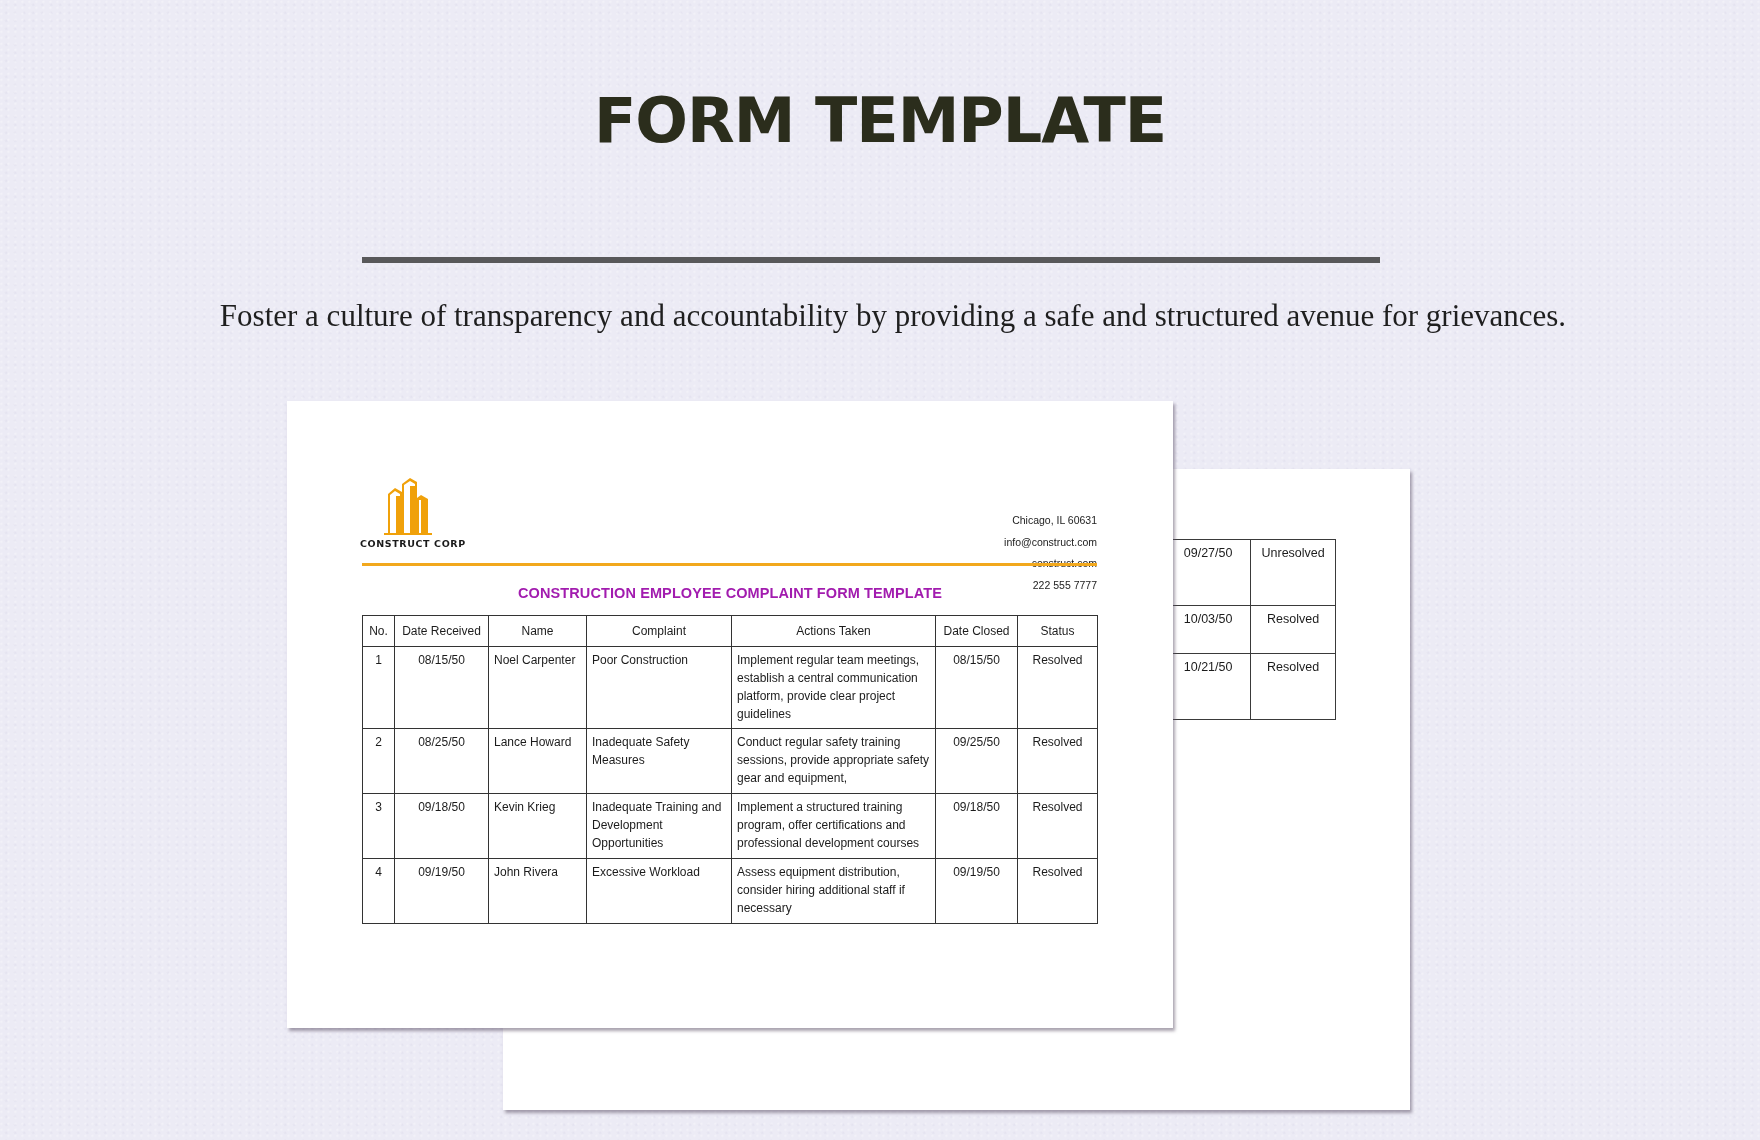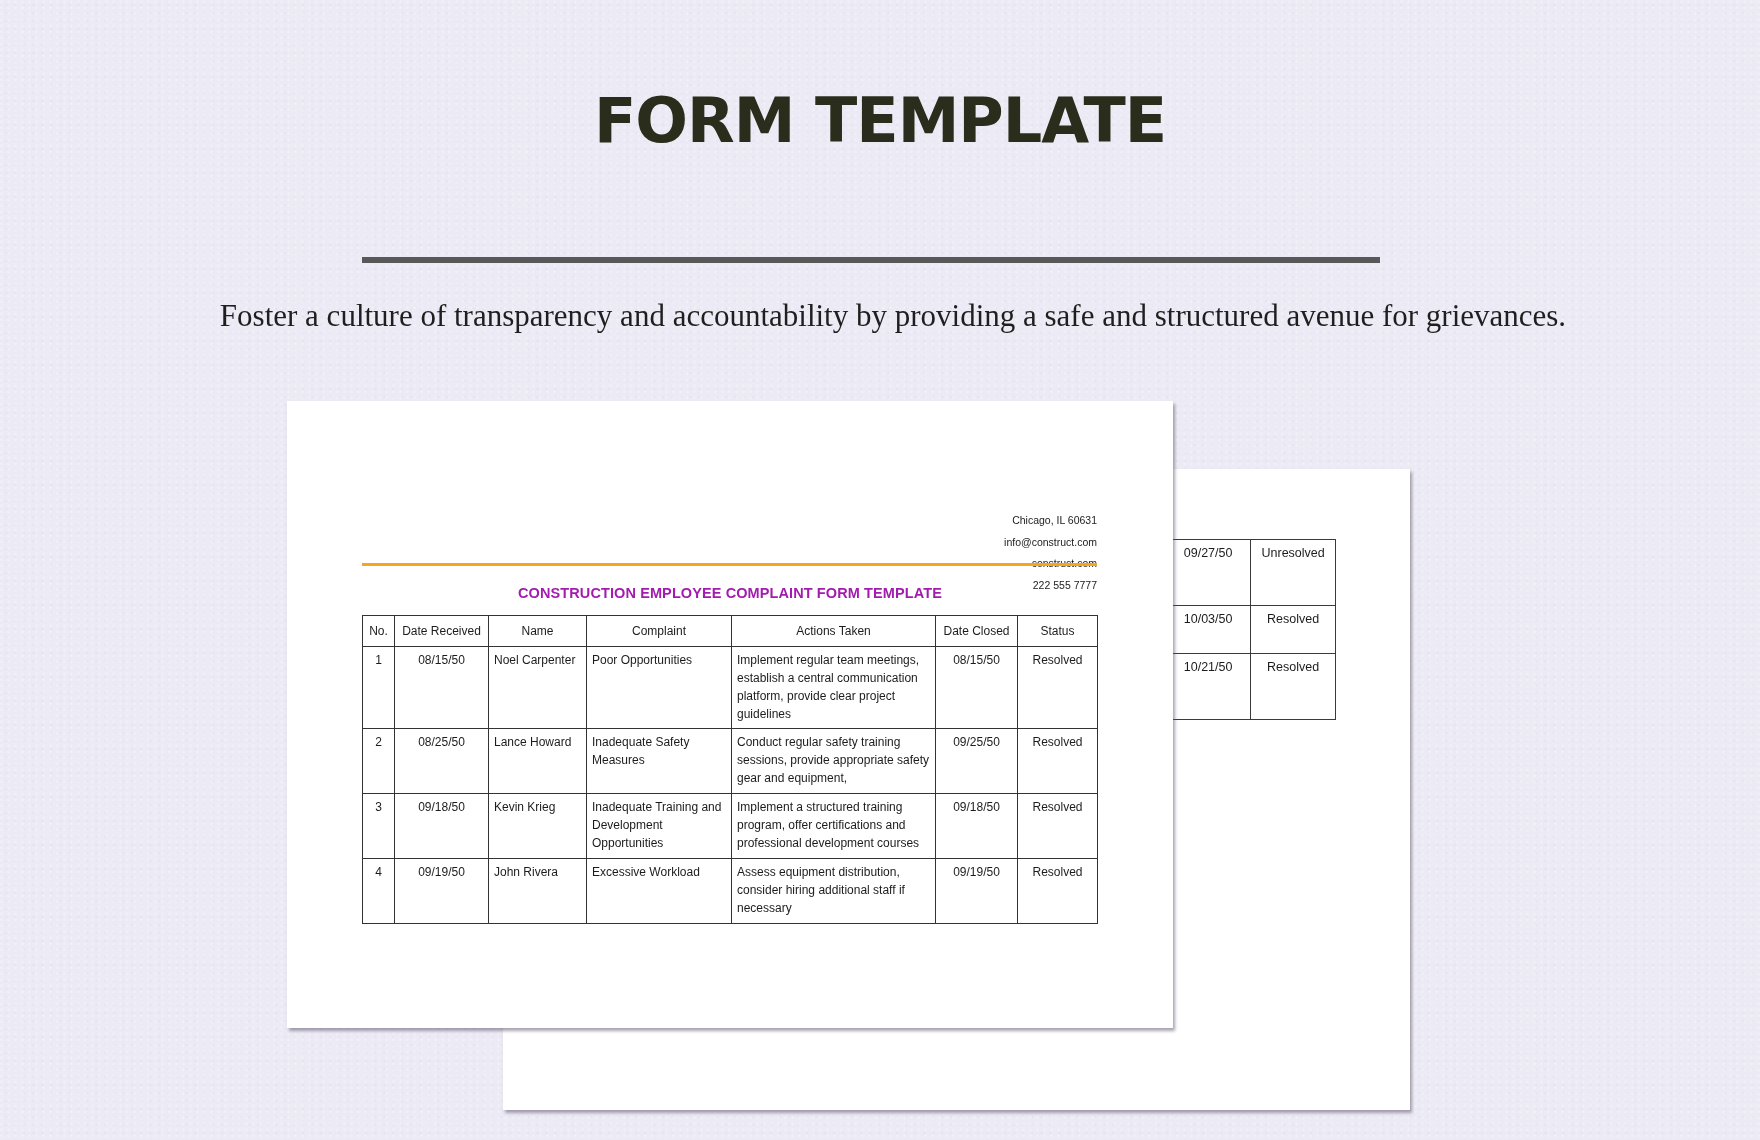--- a/index.html
+++ b/index.html
@@ -123,20 +123,38 @@
     </tr>
     <tr style="height:66px">
       <td>10/21/50</td>
       <td>Resolved</td>
     </tr>
   </tbody>
     </table>
 </div>
 
 <div class="page page-front">
+  <div class="logo">
+    <svg width="50" height="60" viewBox="0 0 50 60">
+      <g fill="#f0a10a">
+
+        <polygon points="4,58 4,18 11,12 18,16 18,58 16,58 16,18 11,15 6,19 6,58"></polygon>
+        <rect x="12" y="20" width="5" height="38"></rect>
+
+        <polygon points="18,58 18,8 26,2 33,6 33,58 31,58 31,8 26,5 20,9 20,58"></polygon>
+        <rect x="26" y="10" width="5" height="48"></rect>
+
+        <polygon points="33,58 33,22 37,19 44,23 44,58"></polygon>
+        <rect x="35" y="24" width="2" height="34" fill="#ffffff"></rect>
+
+        <rect x="0" y="57" width="48" height="2"></rect>
+      </g>
+    </svg>
+    <div class="logo-text">CONSTRUCT CORP</div>
+  </div>
 
   <div class="contact">
     <div>Chicago, IL 60631</div>
     <div>info@construct.com</div>
     <div>construct.com</div>
     <div>222 555 7777</div>
   </div>
 
   <div class="orange-rule"></div>
 
@@ -161,21 +179,21 @@
         <th>Actions Taken</th>
         <th>Date Closed</th>
         <th>Status</th>
       </tr>
     </thead>
     <tbody>
       <tr class="r1">
         <td class="c">1</td>
         <td class="c">08/15/50</td>
         <td class="l">Noel Carpenter</td>
-        <td class="l">Poor Opportunities</td>
+        <td class="l">Poor Construction</td>
         <td class="l">Implement regular team meetings, establish a central communication platform, provide clear project guidelines</td>
         <td class="c">08/15/50</td>
         <td class="c">Resolved</td>
       </tr>
       <tr class="r2">
         <td class="c">2</td>
         <td class="c">08/25/50</td>
         <td class="l">Lance Howard</td>
         <td class="l">Inadequate Safety Measures</td>
         <td class="l">Conduct regular safety training sessions, provide appropriate safety gear and equipment,</td>

